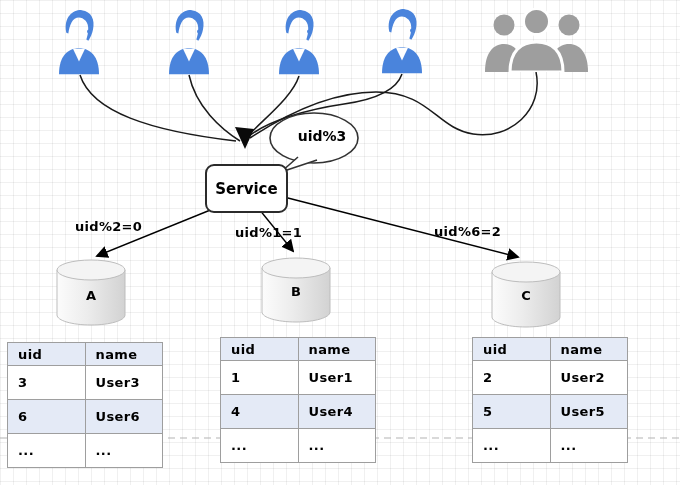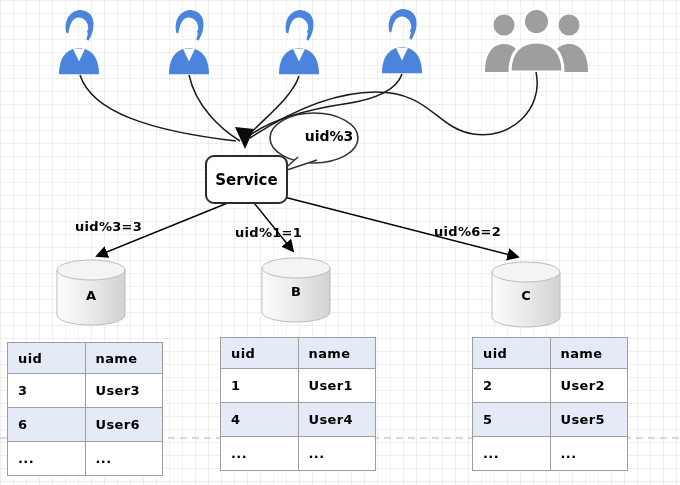--- a/index.html
+++ b/index.html
@@ -8,47 +8,47 @@
     background-color:#ffffff;
     background-image:
       linear-gradient(to right, rgba(0,0,0,0.06) 1px, transparent 1px),
       linear-gradient(to bottom, rgba(0,0,0,0.06) 1px, transparent 1px);
     background-size:13px 13px;
     font-family:"DejaVu Sans","Liberation Sans",sans-serif;
   }
   .layer{position:absolute;left:0;top:0;pointer-events:none;}
   .icon{position:absolute;}
   .service-box{
-    position:absolute;left:205px;top:155px;width:83px;height:49px;
+    position:absolute;left:205px;top:164px;width:83px;height:49px;
     background:#ffffff;border:2px solid #2b2b2b;border-radius:9px;
     display:flex;align-items:center;justify-content:center;
     font-weight:bold;font-size:15px;color:#000;box-sizing:border-box;
   }
   .lbl{
     position:absolute;font-weight:bold;font-size:13px;color:#000;
     white-space:nowrap;letter-spacing:0.3px;
   }
   .bubble-label{
-    position:absolute;left:287px;top:128px;width:84px;text-align:center;
+    position:absolute;left:280px;top:128px;width:84px;text-align:center;
     font-weight:bold;font-size:14px;color:#000;
   }
   .db-label{
     position:absolute;width:22px;text-align:center;
     font-weight:bold;font-size:13px;color:#000;
   }
   table.shard{
     position:absolute;border-collapse:collapse;table-layout:fixed;
     width:156px;background:#ffffff;
     font-family:"DejaVu Sans","Liberation Sans",sans-serif;
   }
   table.shard td{
     border:1px solid #9e9e9e;font-weight:bold;font-size:13px;color:#000;
     padding:0 0 0 10px;height:34px;letter-spacing:0.4px;box-sizing:border-box;
   }
-  table.shard tr.hdr td{height:31px;}
+  table.shard tr.hdr td{height:23px;}
   table.shard tr.alt td, table.shard tr.hdr td{background:#e4eaf6;}
   .t-a{left:7px;top:342px;}
   .t-b{left:220px;top:337px;}
   .t-c{left:472px;top:337px;}
 </style>
 </head>
 <body>
 
 <div class="stage">
 
@@ -146,21 +146,21 @@
       <path d="M27,64 C27,43 38,34 53.5,34 C69,34 80,43 80,64 Z" fill="#9e9e9e" stroke="#ffffff" stroke-width="3"></path>
     </svg>
   </div>
 
   <div class="service-box">
     <span>Service</span>
   </div>
 
   <span class="bubble-label">uid%3</span>
 
-  <span class="lbl" style="left:75px;top:219px;">uid%3=3</span>
+  <span class="lbl" style="left:75px;top:219px;">uid%2=0</span>
   <span class="lbl" style="left:235px;top:225px;">uid%1=1</span>
   <span class="lbl" style="left:434px;top:224px;">uid%6=2</span>
 
   <span class="db-label" style="left:80px;top:288px;">A</span>
   <span class="db-label" style="left:285px;top:284px;">B</span>
   <span class="db-label" style="left:515px;top:288px;">C</span>
 
   <table class="shard t-a">
     <tbody>
       <tr class="hdr">

